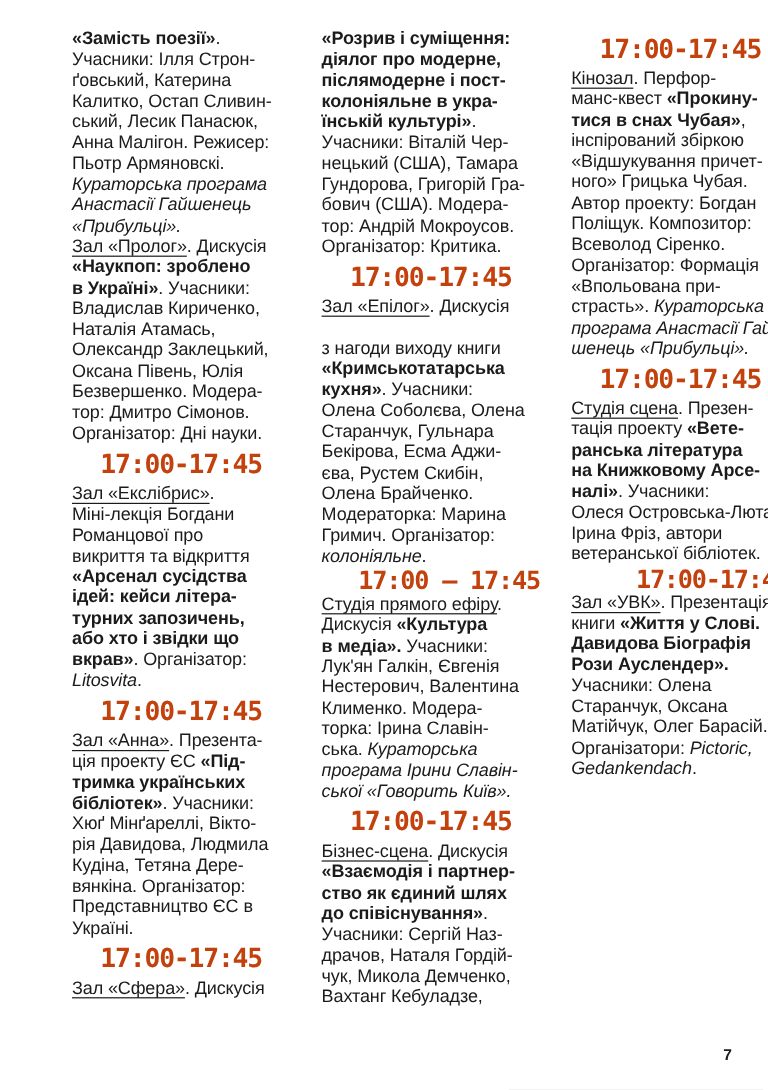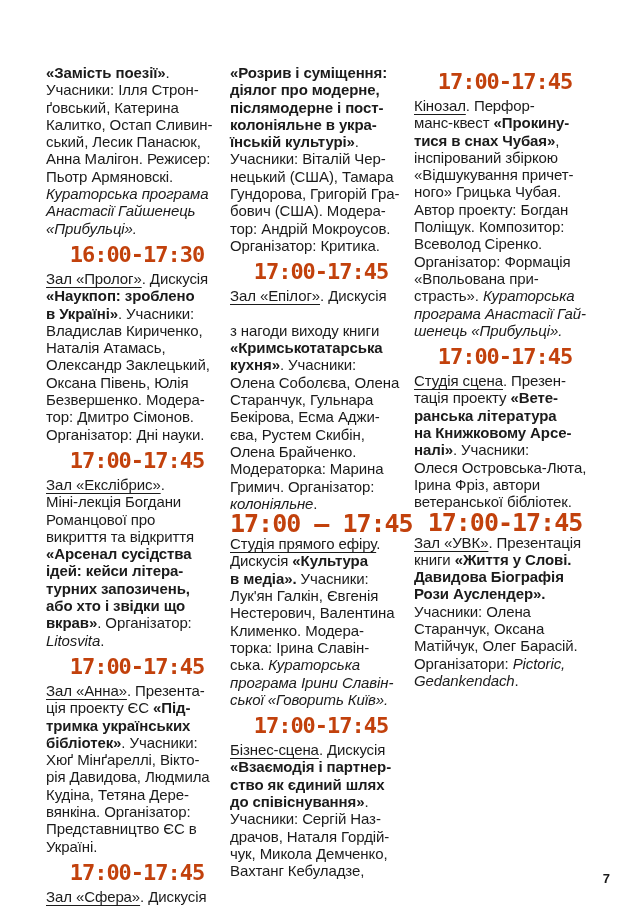--- a/index.html
+++ b/index.html
@@ -3,61 +3,60 @@
 <meta charset="utf-8">
 <style>
   html,body{margin:0;padding:0;background:#e8e8e8;}
   .page{
     position:relative;width:640px;height:908px;background:#ffffff;
     overflow:hidden;margin:0 auto;
     font-family:"Liberation Sans","DejaVu Sans",sans-serif;
     color:#1b1b1b;
   }
   .columns{
-    position:absolute;left:46px;top:24px;width:576px;
-    display:flex;gap:2px;align-items:flex-start;margin-top:40px;
+    position:absolute;left:60px;top:24px;width:576px;
+    display:flex;gap:26px;align-items:flex-start;
   }
   .col{
     flex:0 0 182px;width:182px;
     font-size:15px;line-height:17.3px;
     letter-spacing:-0.1px;
   }
   .event{white-space:pre-wrap;margin:0;}
   .s-p{}
   .s-b{font-weight:700;}
   .s-i{font-style:italic;}
   .s-u{text-decoration:underline;text-decoration-thickness:1px;text-underline-offset:2.5px;}
   .time{
     font-family:"DejaVu Sans Mono","Liberation Mono",monospace;
     font-weight:700;font-size:22px;line-height:25px;
     letter-spacing:-1px;white-space:pre;color:#c2410c;
   }
   .time.center{text-align:center;margin:5px 0 3px 0;}
-  .time.left{text-align:center;margin:1px 0 0 0;font-size:25px;line-height:22px;}
+  .time.left{text-align:right;margin:1px 0 0 0;font-size:21px;line-height:22px;}
   .page-number{
     position:absolute;right:30px;bottom:22px;
     font-size:13px;font-weight:700;color:#1b1b1b;
   }
 </style>
 </head>
 <body>
 
 <div class="page">
   <div class="columns">
     <div class="col">
         <div class="event"><span class="s-b">«Замість поезії»</span><span class="s-p">. Учасники: Ілля Строн-
 ґовський, Катерина
 Калитко, Остап Сливин-
 ський, Лесик Панасюк,
 Анна Малігон. Режисер:
 Пьотр Армяновскі.
 </span><span class="s-i">Кураторська програма
 Анастасії Гайшенець
 «Прибульці».</span></div>
-        <div class="time center">16:00-17:30</div>
         <div class="event"><span class="s-u">Зал «Пролог»</span><span class="s-p">. Дискусія
 </span><span class="s-b">«Наукпоп: зроблено
 в Україні»</span><span class="s-p">. Учасники:
 Владислав Кириченко,
 Наталія Атамась,
 Олександр Заклецький,
 Оксана Півень, Юлія
 Безвершенко. Модера-
 тор: Дмитро Сімонов.
 Організатор: Дні науки.</span></div>

